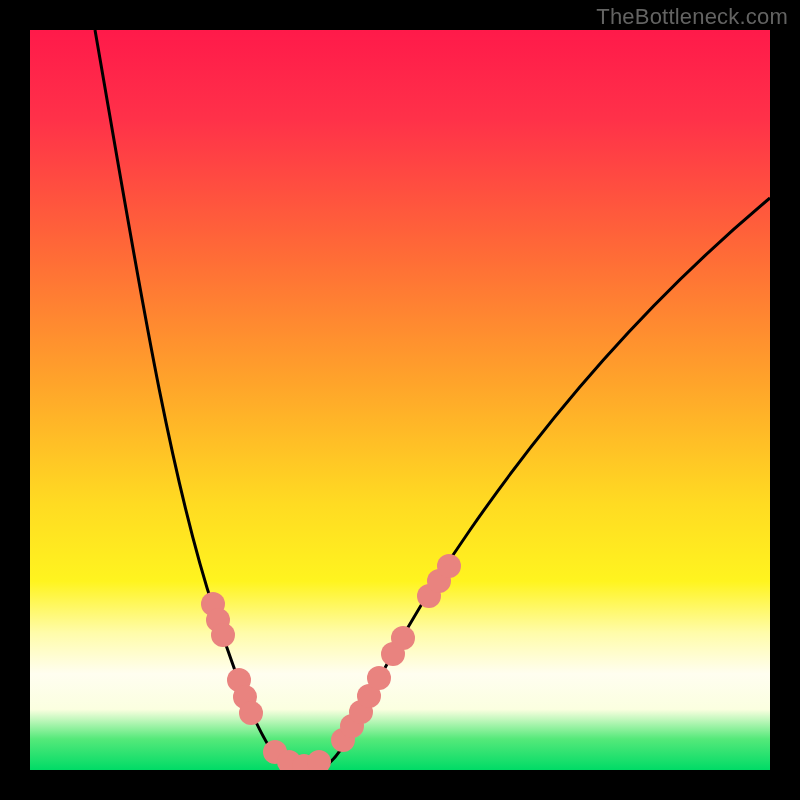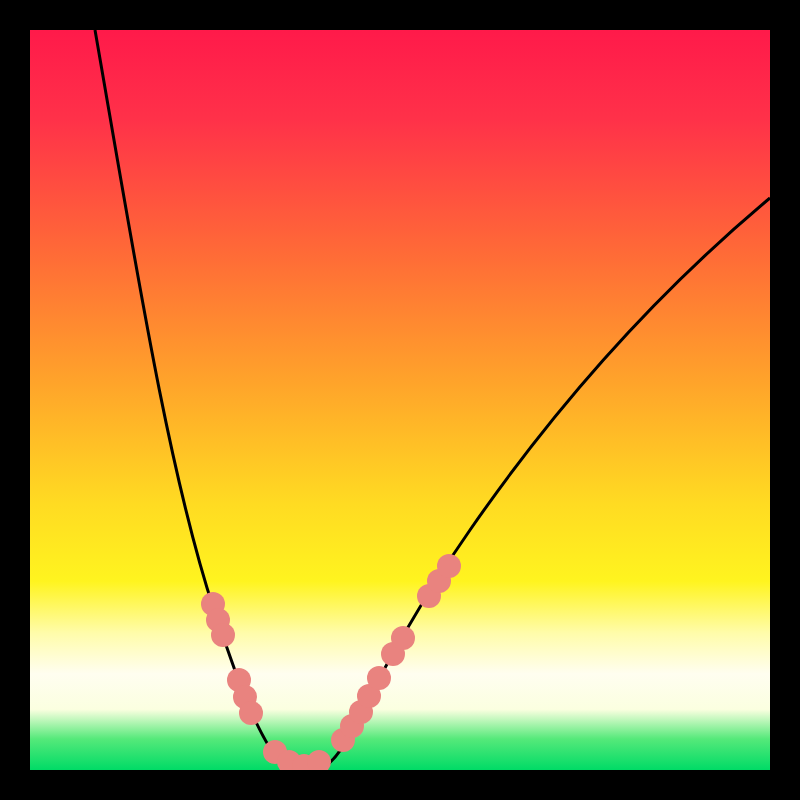--- a/index.html
+++ b/index.html
@@ -27,20 +27,21 @@
     z-index: 20;
   }
   svg {
     display: block;
   }
 </style>
 </head>
 <body>
 
 <div class="stage">
+  <div class="watermark">TheBottleneck.com</div>
 
   <svg id="chart-svg" width="800" height="800" viewBox="0 0 800 800">
     <defs>
       <linearGradient id="bg-grad" x1="0" y1="0" x2="0" y2="1">
           <stop offset="0%" stop-color="#ff1a4a"></stop>
           <stop offset="12%" stop-color="#ff3149"></stop>
           <stop offset="30%" stop-color="#ff6a37"></stop>
           <stop offset="48%" stop-color="#ffa52a"></stop>
           <stop offset="64%" stop-color="#ffdb22"></stop>
           <stop offset="74.5%" stop-color="#fff41f"></stop>

